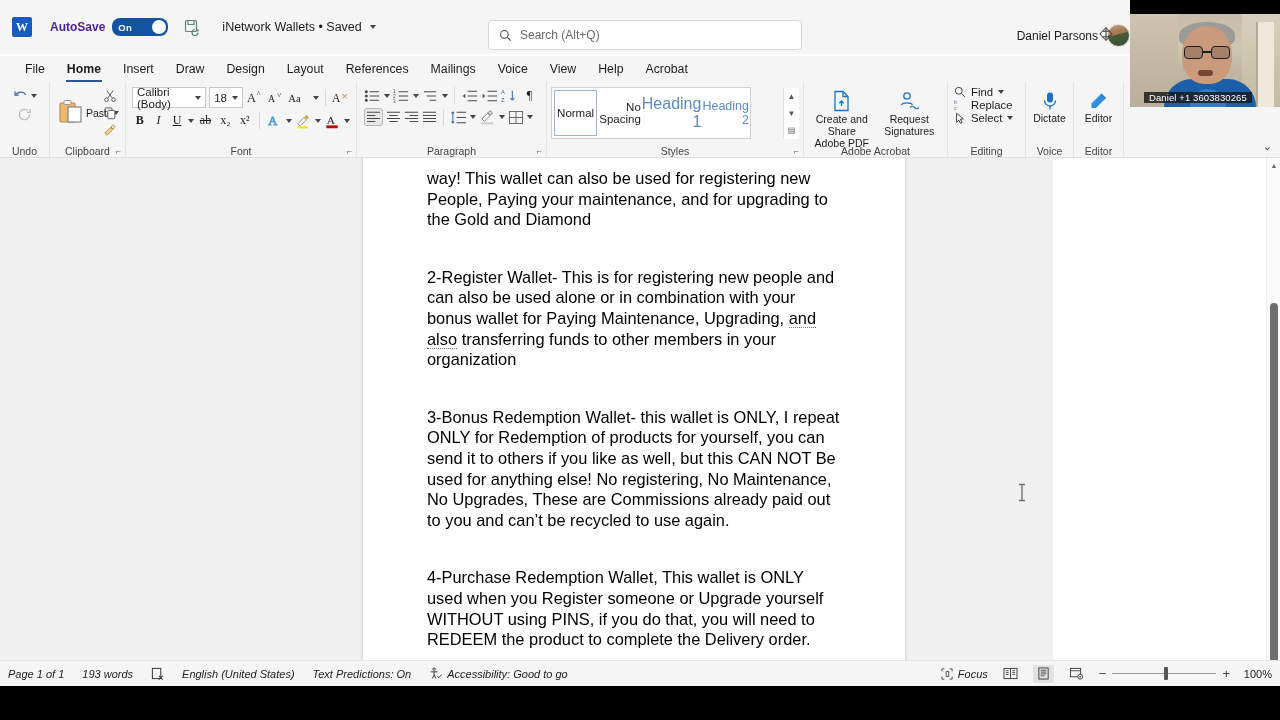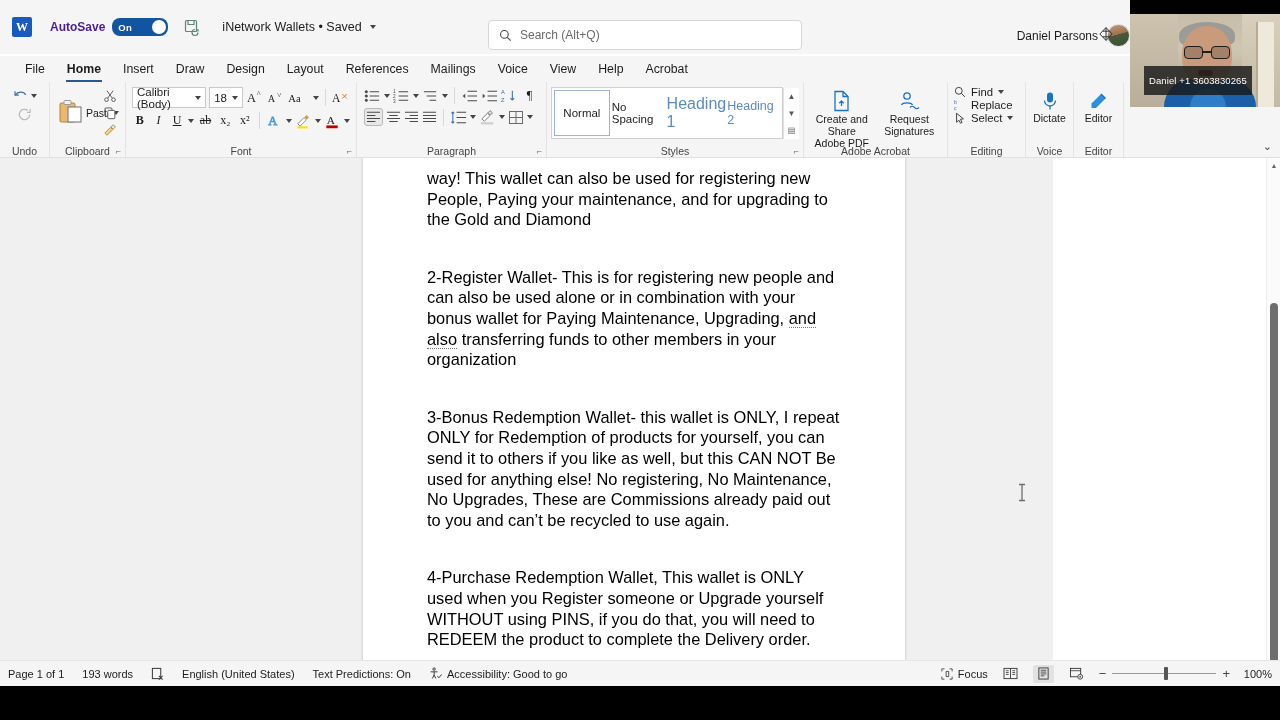--- a/index.html
+++ b/index.html
@@ -148,21 +148,21 @@
 
   
   .g-para { width: 190px; }
   .g-para .grp-body { flex-direction: column; gap: 4px; padding: 5px 7px 0 7px;}
 
   
   .g-styles { width: 257px; }
   .styles-gallery {
     margin: 5px 0 0 4px; height: 52px;
     border: 1px solid #d0d0d0; background: #fff;
-    display: flex; align-items: stretch; width: 232px;
+    display: flex; align-items: stretch; width: 200px; text-align: right;
   }
   .style-item {
     flex: 1; display: flex; align-items: center; justify-content: center;
     font-size: 11.5px; color: #1c1c1c; border-right: 1px solid transparent;
   }
   .style-item.sel { border: 1px solid #9cb5d6; background:#fff; margin: 2px; }
   .style-item.h1 { font-size: 16px; color: #5d8bbf; font-weight: 400;
                    font-family: "Liberation Sans", sans-serif; }
   .style-item.h2 { font-size: 12.5px; color: #5d8bbf; }
   .styles-scroll {
@@ -239,21 +239,21 @@
 
   
   .statusbar {
     position: absolute; bottom: 34px; left: 0;
     width: 1280px; height: 26px;
     background: #f5f5f5; border-top: 1px solid #e6e6e6;
     display: flex; align-items: center;
     font-size: 11px; color: #1c1c1c;
   }
   .sb-left { display: flex; align-items: center; gap: 18px; padding-left: 8px; }
-  .sb-item { display: flex; align-items: center; gap: 5px; white-space: nowrap; }
+  .sb-item { display: flex; align-items: center; gap: 5px; white-space: nowrap; font-style: italic; }
   .sb-right {
     margin-left: auto; display: flex; align-items: center; gap: 12px; padding-right: 8px;
   }
   .viewbtn {
     width: 21px; height: 18px; display: flex; align-items: center; justify-content: center;
     border-radius: 2px;
   }
   .viewbtn.active { background: #e2e2e2; }
   .zoomslider { display: flex; align-items: center; gap: 6px; }
   .zs-track { width: 104px; height: 1px; background: #999; position: relative; }
@@ -314,23 +314,23 @@
   }
   .wc-shirt {
     position: absolute; left: 34px; bottom: 0; width: 92px; height: 28px;
     background: #1b5fa8; border-radius: 40px 40px 0 0;
   }
   .wc-shirt2 {
     position: absolute; left: 60px; bottom: 0; width: 36px; height: 18px;
     background: #2f7dc8; border-radius: 18px 18px 0 0;
   }
   .wc-name {
-    position: absolute; left: 14px; bottom: 12px;
+    position: absolute; left: 14px; bottom: 4px;
     background: rgba(25,25,25,.82); color: #fff;
-    font-size: 9.5px; padding: 9px 5px; white-space: nowrap;
+    font-size: 9.5px; padding: 0 5px; white-space: nowrap;
     letter-spacing: .1px;
   }
   .wc-topband { position: absolute; right: 0; top: 0; width: 150px; height: 14px; background: #000; }
 
   svg { display: block; }
 </style>
 </head>
 <body>
 
 <div class="app">

